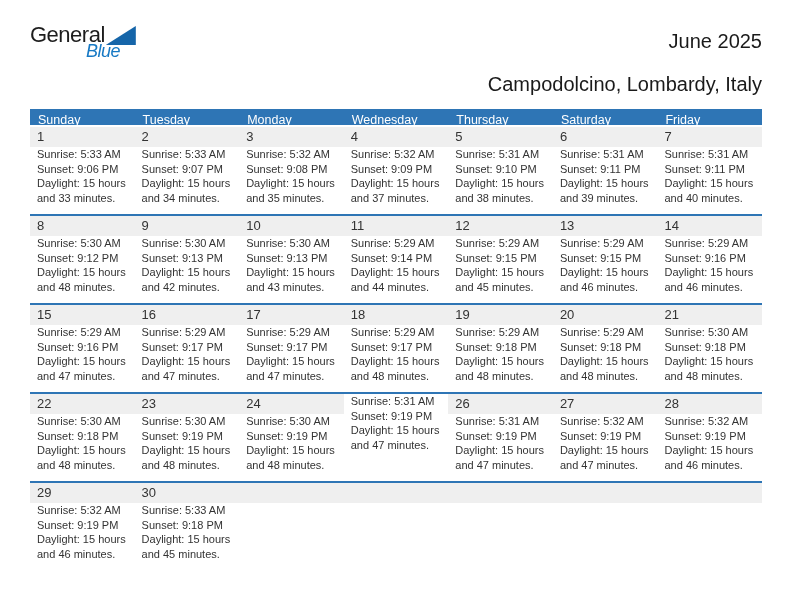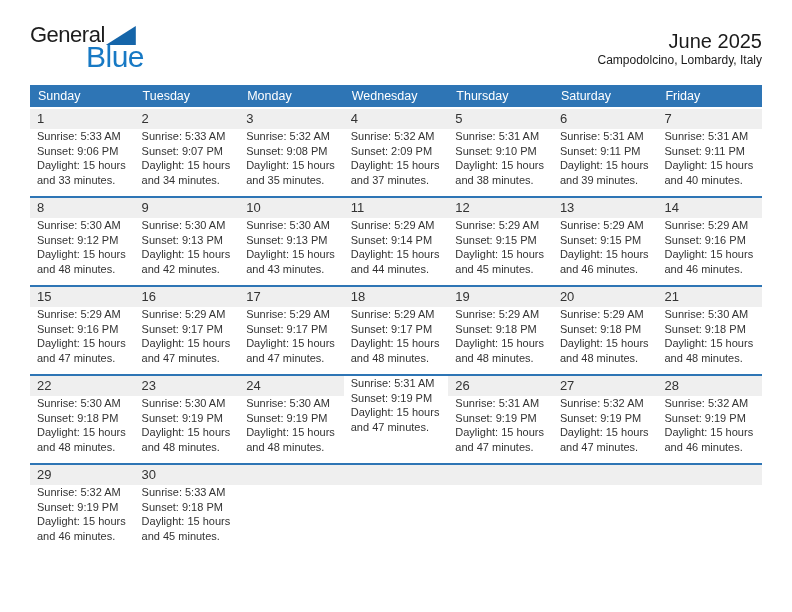--- a/index.html
+++ b/index.html
@@ -23,33 +23,33 @@
   .logo-general {
     font-size:22px; color:#1d1d1d; letter-spacing:-0.5px; font-weight:400;
   }
   .logo-tri {
     width:30px; height:19px;
     background:var(--tri-blue, #1565A9);
     clip-path:polygon(100% 0, 100% 100%, 0 100%);
     margin-left:1px; margin-bottom:1px;
   }
   .logo-blue {
-    font-size:30px; color:var(--logo-blue, #1779C4);
-    letter-spacing:-0.5px; margin:-4px 0 0 56px; font-weight:400;
+    font-size:18px; color:var(--logo-blue, #1779C4);
+    letter-spacing:-0.5px; margin:-4px 0 0 56px; font-weight:400;font-style:italic;
   }
   
   .titles { text-align:right; padding-top:6px; }
   .month-title { font-size:20px; color:#1a1a1a; font-weight:400; }
-  .location { font-size:12px; color:#1a1a1a; margin-top:0; font-weight:400; }
+  .location { font-size:20px; color:#1a1a1a; margin-top:20px; font-weight:400; }
   
   .calendar { margin:13px 30px 0 30px; }
   .weekday-row {
     display:flex;
     background:var(--header-bg, #2E75B5);
-    height:22px;
+    height:16px;
   }
   .weekday-cell {
     flex:1 1 0;
     color:#ffffff;
     font-size:12.5px;
     line-height:23px;
     padding-left:8px;
     white-space:nowrap;
     overflow:hidden;
   }
@@ -130,21 +130,21 @@
               <div class="day-line">Sunrise: 5:32 AM</div>
               <div class="day-line">Sunset: 9:08 PM</div>
               <div class="day-line">Daylight: 15 hours</div>
               <div class="day-line">and 35 minutes.</div>
             </div>
           </div>
           <div class="day-cell">
             <div class="day-number">4</div>
             <div class="day-lines">
               <div class="day-line">Sunrise: 5:32 AM</div>
-              <div class="day-line">Sunset: 2:09 PM</div>
+              <div class="day-line">Sunset: 9:09 PM</div>
               <div class="day-line">Daylight: 15 hours</div>
               <div class="day-line">and 37 minutes.</div>
             </div>
           </div>
           <div class="day-cell">
             <div class="day-number">5</div>
             <div class="day-lines">
               <div class="day-line">Sunrise: 5:31 AM</div>
               <div class="day-line">Sunset: 9:10 PM</div>
               <div class="day-line">Daylight: 15 hours</div>

